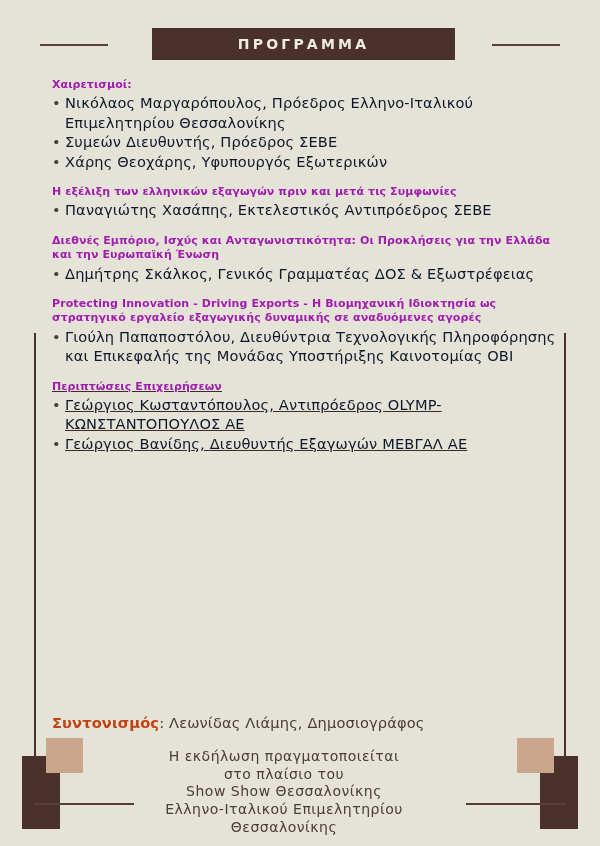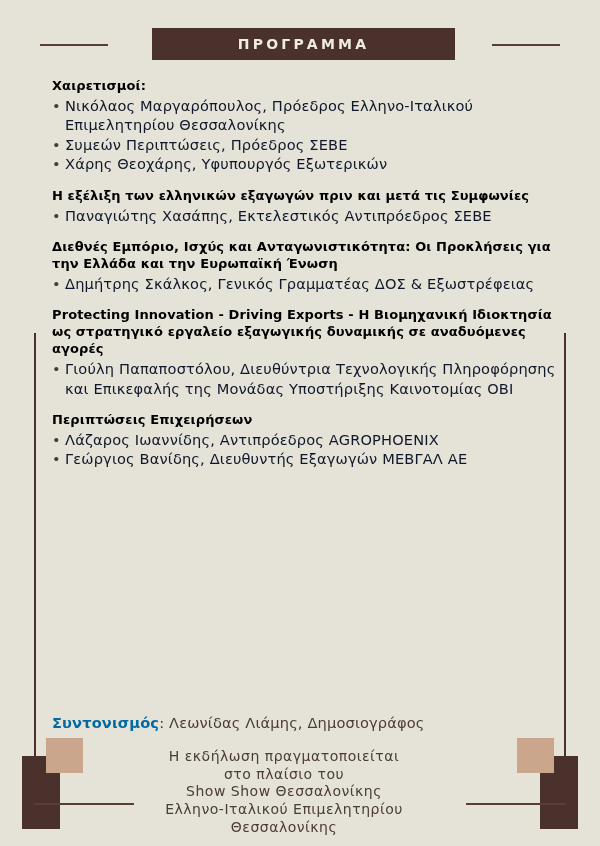--- a/index.html
+++ b/index.html
@@ -32,26 +32,26 @@
     color:#efece2;font-size:14px;font-weight:600;
     letter-spacing:3.2px;
     font-family:"DejaVu Sans","Liberation Sans",sans-serif;
   }
 
   
   .content{
     position:absolute;left:52px;top:78px;width:510px;
   }
   .section{margin-bottom:14px;}
-  .section:last-child{margin-bottom:4px;}
+  .section:last-child{margin-bottom:4px;text-decoration:underline;}
   .sec-title{
-    font-size:13px;
+    font-size:11px;
     font-weight:700;
     line-height:1.30;
-    color:#000000;
+    color:#a21caf;
     margin:0 0 1px 0;
     letter-spacing:.1px;
   }
   .items{list-style:none;margin:0;padding:0;}
   .item{
     font-size:14.6px;
     line-height:1.335;
     color:#0f172a;
     padding-left:13px;
     position:relative;
@@ -63,21 +63,21 @@
     position:absolute;left:0;top:0;
     color:#4a3c36;
   }
 
   
   .coordinator{
     position:absolute;left:52px;top:714px;width:510px;
     font-size:14.6px;line-height:1.3;color:#4a3c36;
     letter-spacing:.15px;
   }
-  .coordinator b{font-weight:700;color:#0369a1;margin-top:24px;}
+  .coordinator b{font-weight:700;color:#c2410c;margin-top:24px;}
 
   
   .footer{
     position:absolute;left:0;top:748px;width:568px;
     text-align:center;
     font-size:14px;
     line-height:1.26;
     color:#4a3c36;
     letter-spacing:.5px;
   }
@@ -112,21 +112,21 @@
     <div class="banner">
       <span class="banner-text">ΠΡΟΓΡΑΜΜΑ</span>
     </div>
   </div>
 
   <div class="content" id="content">
       <div class="section">
         <div class="sec-title">Χαιρετισμοί:</div>
         <ul class="items">
           <li class="item">Νικόλαος Μαργαρόπουλος, Πρόεδρος Ελληνο-Ιταλικού Επιμελητηρίου Θεσσαλονίκης</li>
-          <li class="item">Συμεών Περιπτώσεις, Πρόεδρος ΣΕΒΕ</li>
+          <li class="item">Συμεών Διευθυντής, Πρόεδρος ΣΕΒΕ</li>
           <li class="item">Χάρης Θεοχάρης, Υφυπουργός Εξωτερικών</li>
         </ul>
       </div>
       <div class="section">
         <div class="sec-title">Η εξέλιξη των ελληνικών εξαγωγών πριν και μετά τις Συμφωνίες</div>
         <ul class="items">
           <li class="item">Παναγιώτης Χασάπης, Εκτελεστικός Αντιπρόεδρος ΣΕΒΕ</li>
         </ul>
       </div>
       <div class="section">
@@ -137,21 +137,21 @@
       </div>
       <div class="section">
         <div class="sec-title">Protecting Innovation - Driving Exports - Η Βιομηχανική Ιδιοκτησία ως στρατηγικό εργαλείο εξαγωγικής δυναμικής σε αναδυόμενες αγορές</div>
         <ul class="items">
           <li class="item">Γιούλη Παπαποστόλου, Διευθύντρια Τεχνολογικής Πληροφόρησης και Επικεφαλής της Μονάδας Υποστήριξης Καινοτομίας ΟΒΙ</li>
         </ul>
       </div>
       <div class="section">
         <div class="sec-title">Περιπτώσεις Επιχειρήσεων</div>
         <ul class="items">
-          <li class="item">Λάζαρος Ιωαννίδης, Αντιπρόεδρος AGROPHOENIX</li>
+          <li class="item">Γεώργιος Κωσταντόπουλος, Αντιπρόεδρος OLYMP-ΚΩΝΣΤΑΝΤΟΠΟΥΛΟΣ ΑΕ</li>
           <li class="item">Γεώργιος Βανίδης, Διευθυντής Εξαγωγών ΜΕΒΓΑΛ ΑΕ</li>
         </ul>
       </div>
     </div>
 
   <div class="coordinator">
     <b>Συντονισμός</b><span>: Λεωνίδας Λιάμης, Δημοσιογράφος</span>
   </div>
 
   <div class="footer" id="footer">

